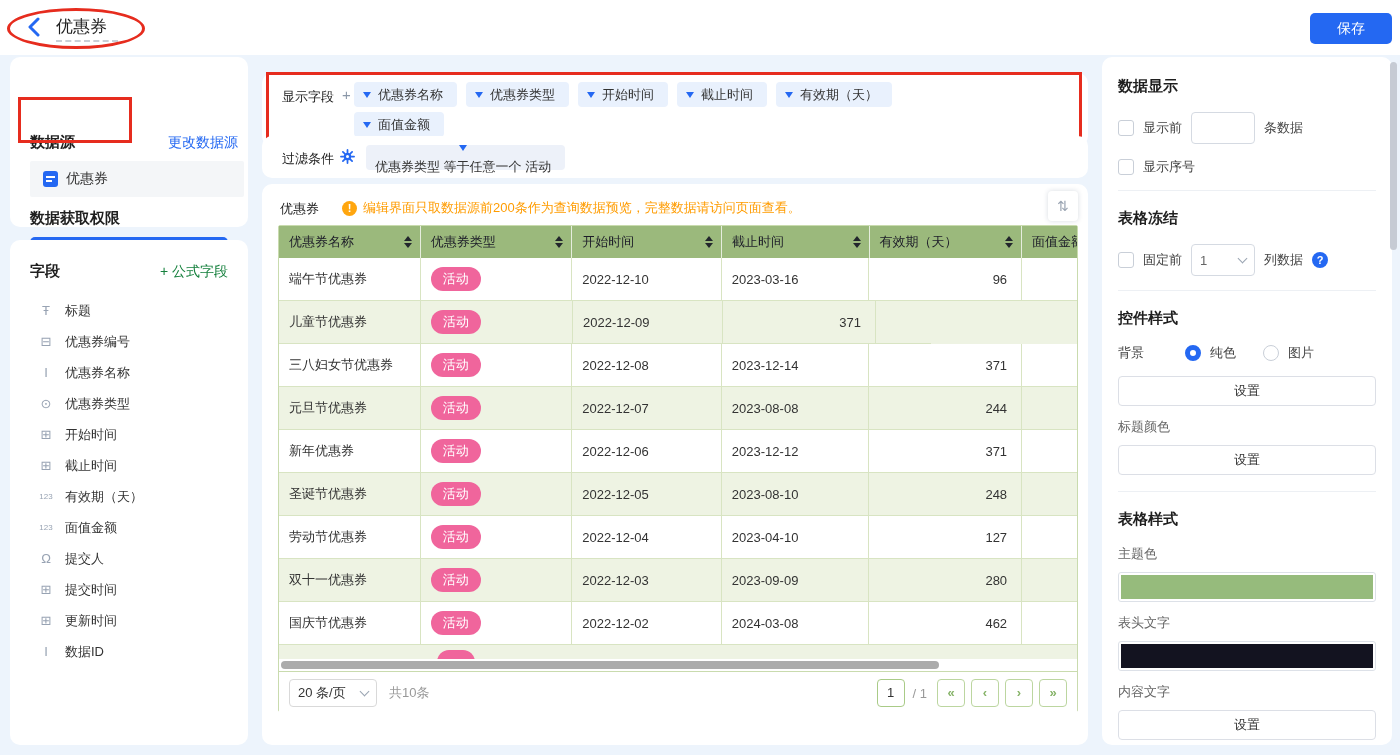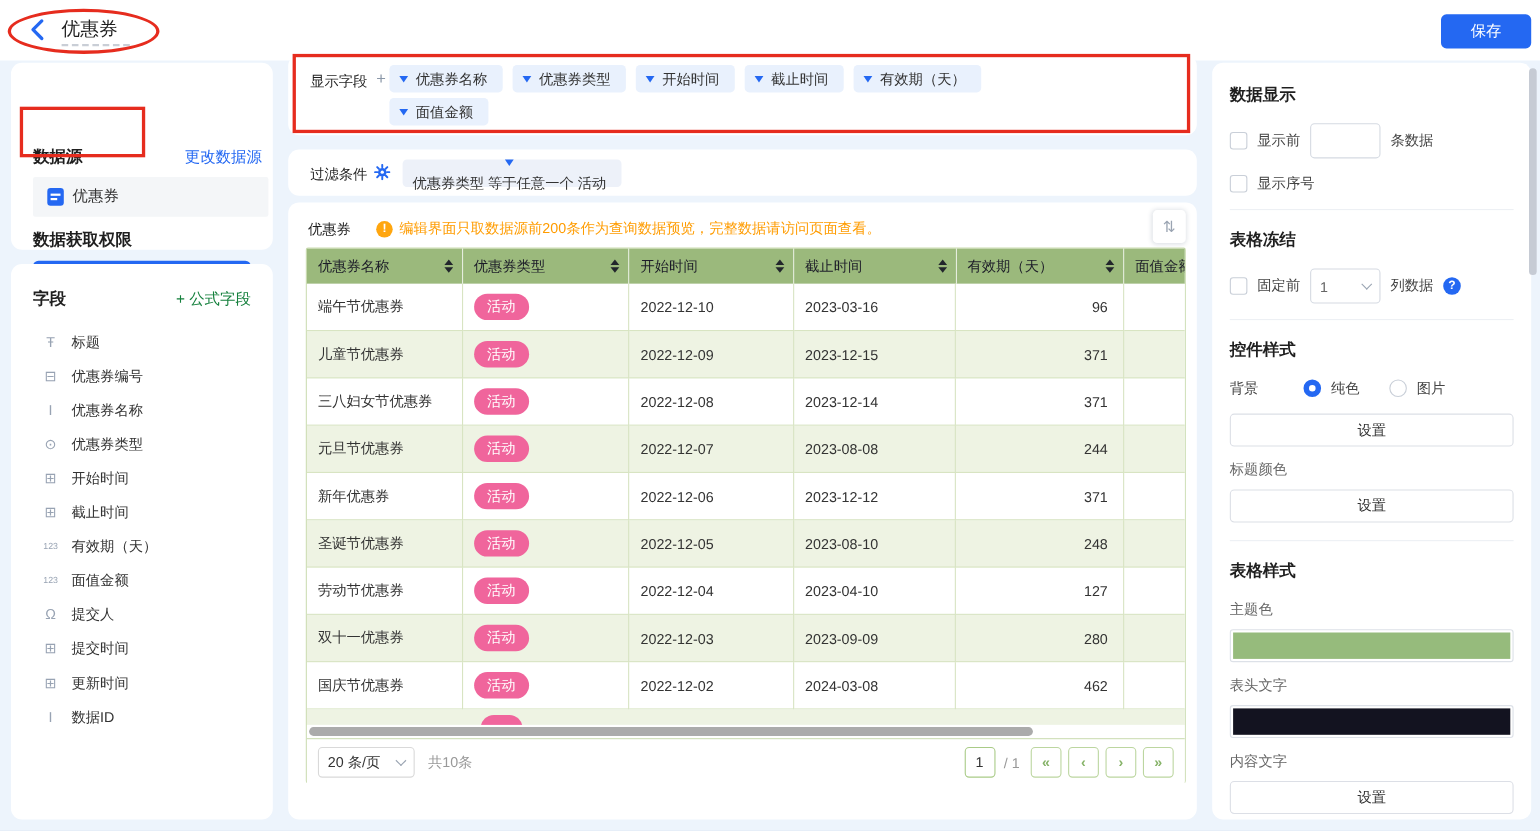--- a/index.html
+++ b/index.html
@@ -41,21 +41,21 @@
     font-family:inherit; cursor:pointer; }
   .card-fields { left:10px; top:240px; width:238px; height:505px; padding:16px 16px; }
   .fields-headrow { display:flex; justify-content:space-between; align-items:center; margin:6px 4px 14px 4px; }
   .fields-title { font-size:15px; font-weight:bold; color:#1f1f1f; }
   .formula-link { color:#15803d; cursor:pointer; font-size:14px; }
   .field-item { display:flex; align-items:center; gap:9px; height:31px; padding-left:10px;
     border-radius:3px; cursor:pointer; color:#333; }
   .ficon { width:20px; color:#98a3b3; font-size:13px; text-align:center; flex:none; }
   .ficon.num { font-size:8px; letter-spacing:0; }
   
-  .card-display { left:262px; top:50px; width:826px; height:73px; }
+  .card-display { left:262px; top:73px; width:826px; height:73px; }
   .display-label { position:absolute; left:20px; top:15px; color:#1f1f1f; }
   .display-add { position:absolute; left:80px; top:13px; color:#8a97a8; font-size:15px; cursor:pointer; }
   .chips-rows { position:absolute; left:92px; top:9px; display:flex; flex-direction:column; gap:5px; }
   .chip-row { display:flex; gap:9px; }
   .chip { display:flex; align-items:center; gap:7px; background:#e9f1fd; border-radius:4px;
     padding:0 14px 0 9px; height:25px; cursor:pointer; color:#333; }
   .tri-down { width:0; height:0; border-left:4.5px solid transparent; border-right:4.5px solid transparent;
     border-top:6px solid #2468f2; flex:none; }
   .display-redbox { position:absolute; left:4px; top:-1px; width:816px; height:72px;
     border:3px solid #e62c1e; pointer-events:none; }
@@ -337,21 +337,20 @@
             <div class="td " style="width: 148px;">2023-03-16</div>
             <div class="td num" style="width: 153px;">96</div>
             <div class="td " style="width: 55px;"></div>
           </div>
           <div class="trow alt">
             <div class="td " style="width: 142px;">儿童节优惠券</div>
             <div class="td " style="width: 152px;">
               <span class="pill">活动</span>
             </div>
             <div class="td " style="width: 150px;">2022-12-09</div>
-            <div class="td " style="width: 148px;">2023-12-15</div>
             <div class="td num" style="width: 153px;">371</div>
             <div class="td " style="width: 55px;"></div>
           </div>
           <div class="trow">
             <div class="td " style="width: 142px;">三八妇女节优惠券</div>
             <div class="td " style="width: 152px;">
               <span class="pill">活动</span>
             </div>
             <div class="td " style="width: 150px;">2022-12-08</div>
             <div class="td " style="width: 148px;">2023-12-14</div>

